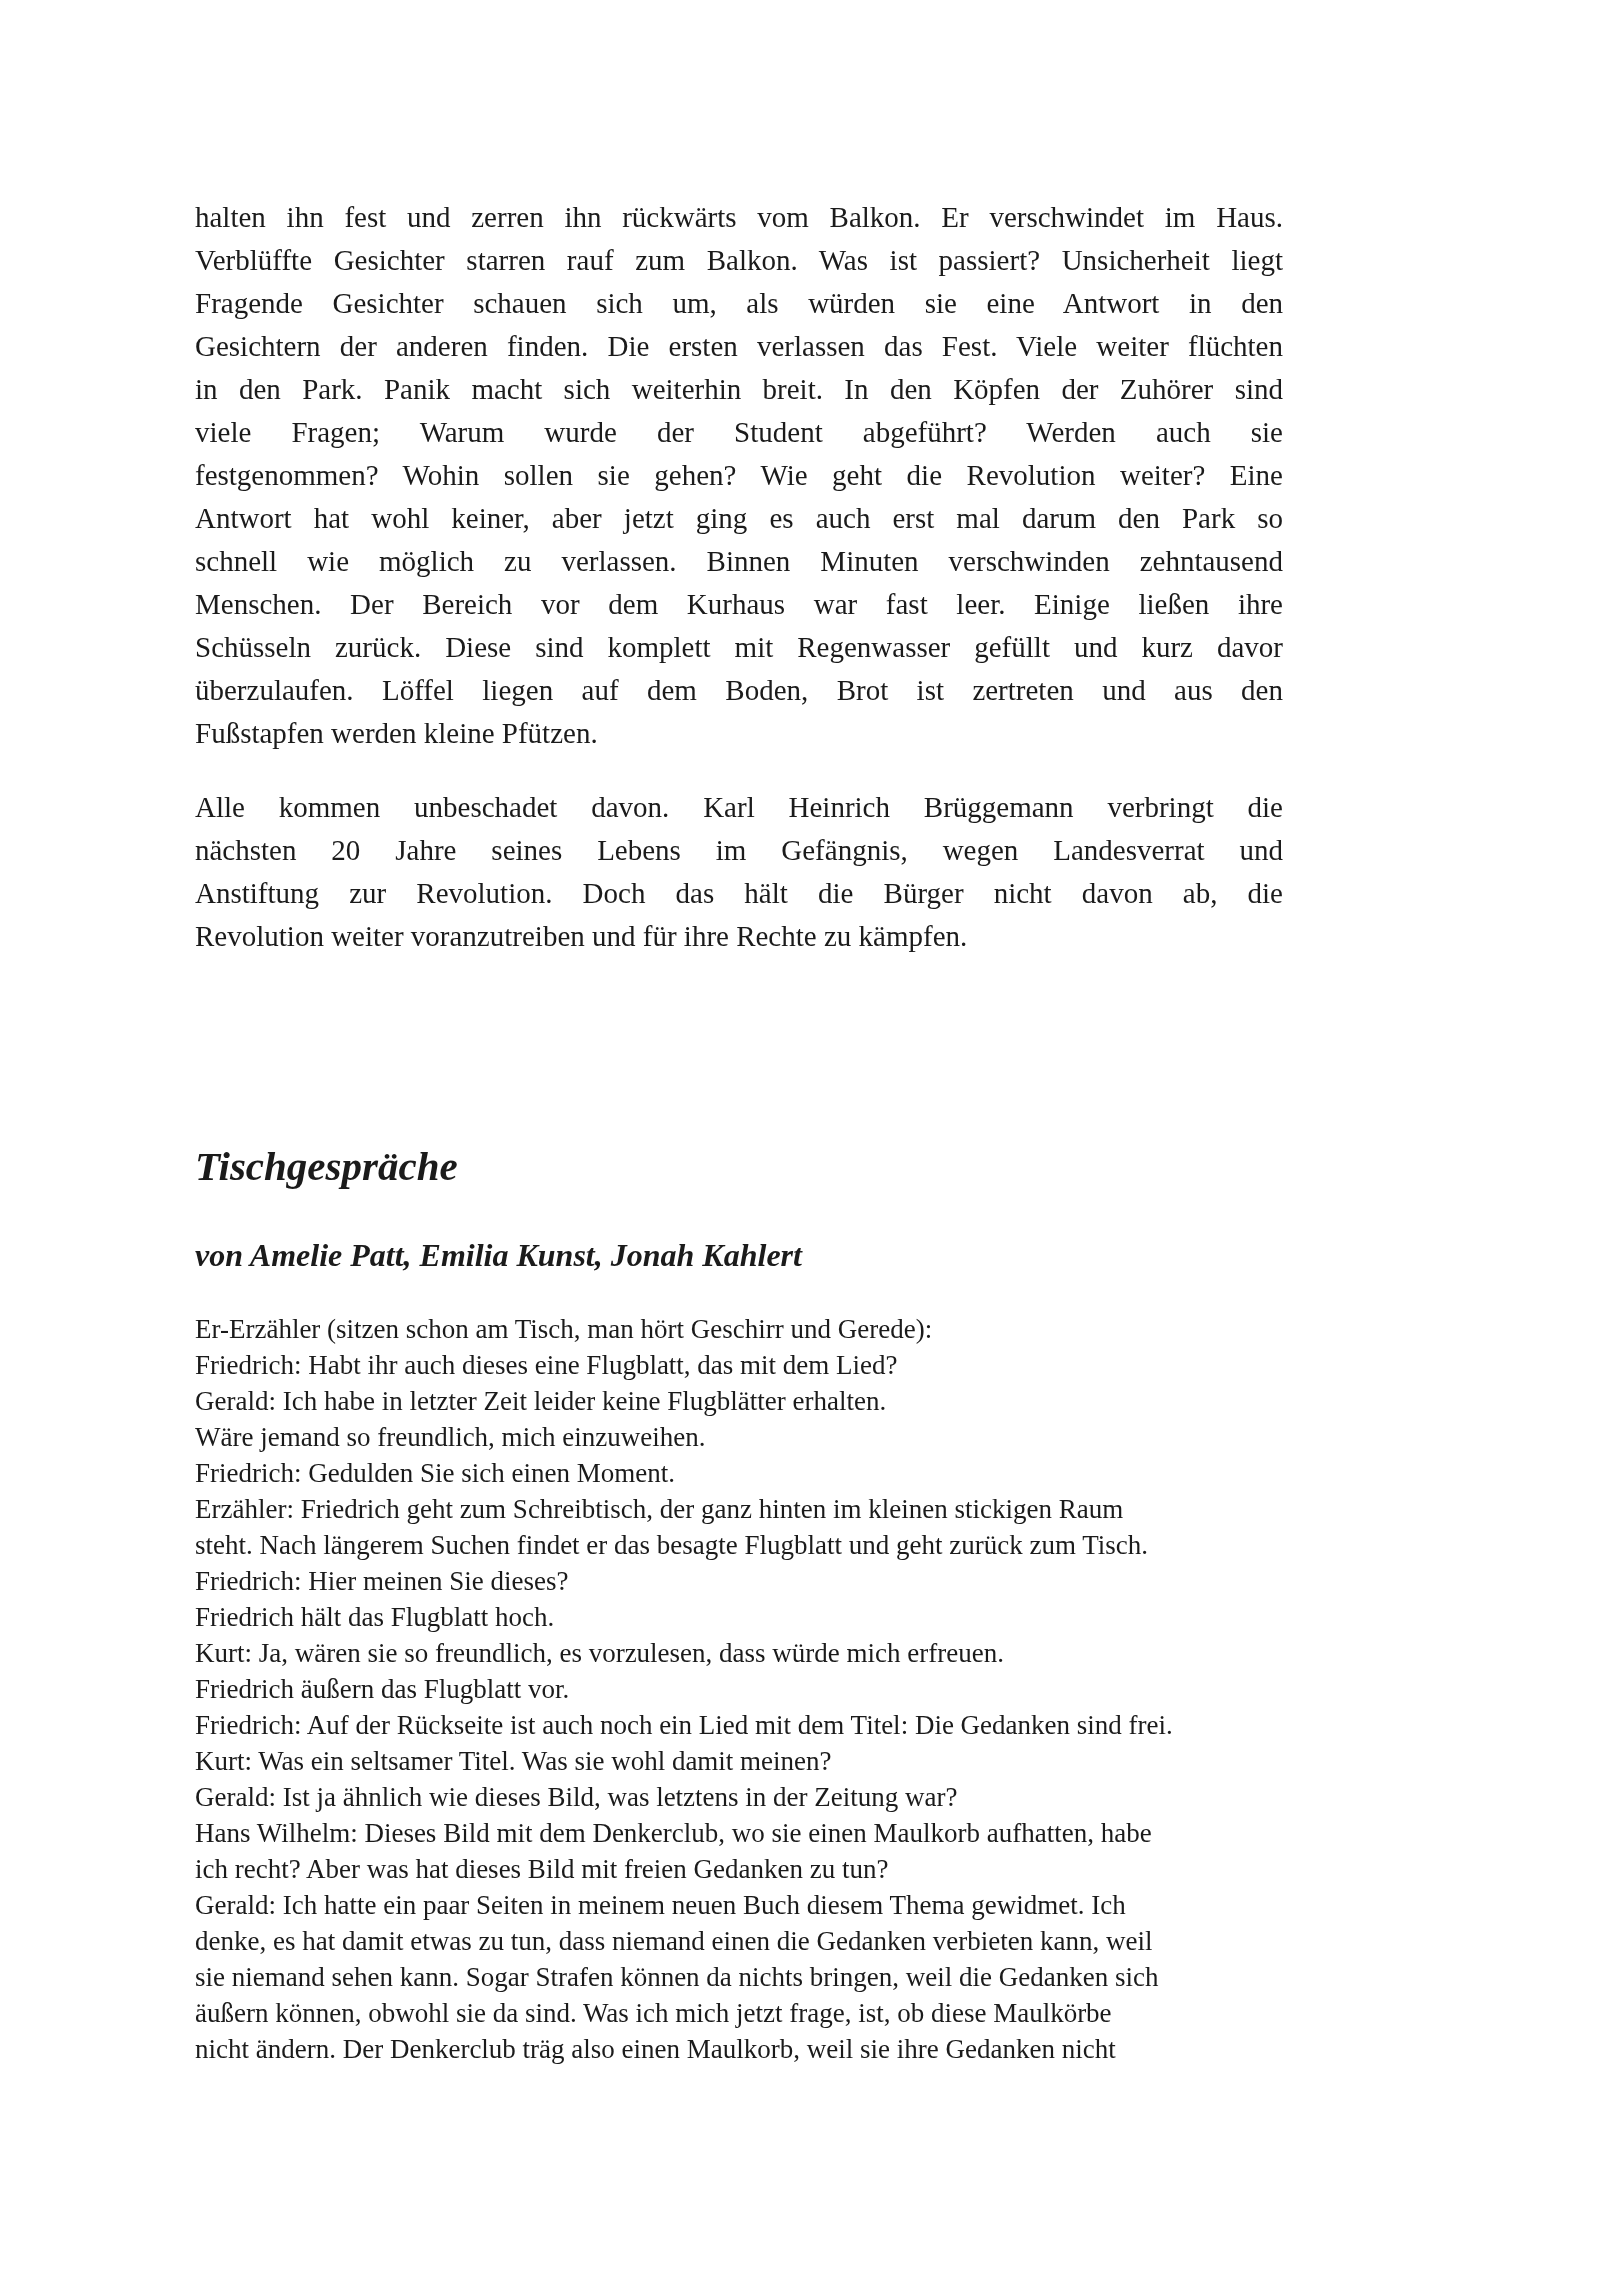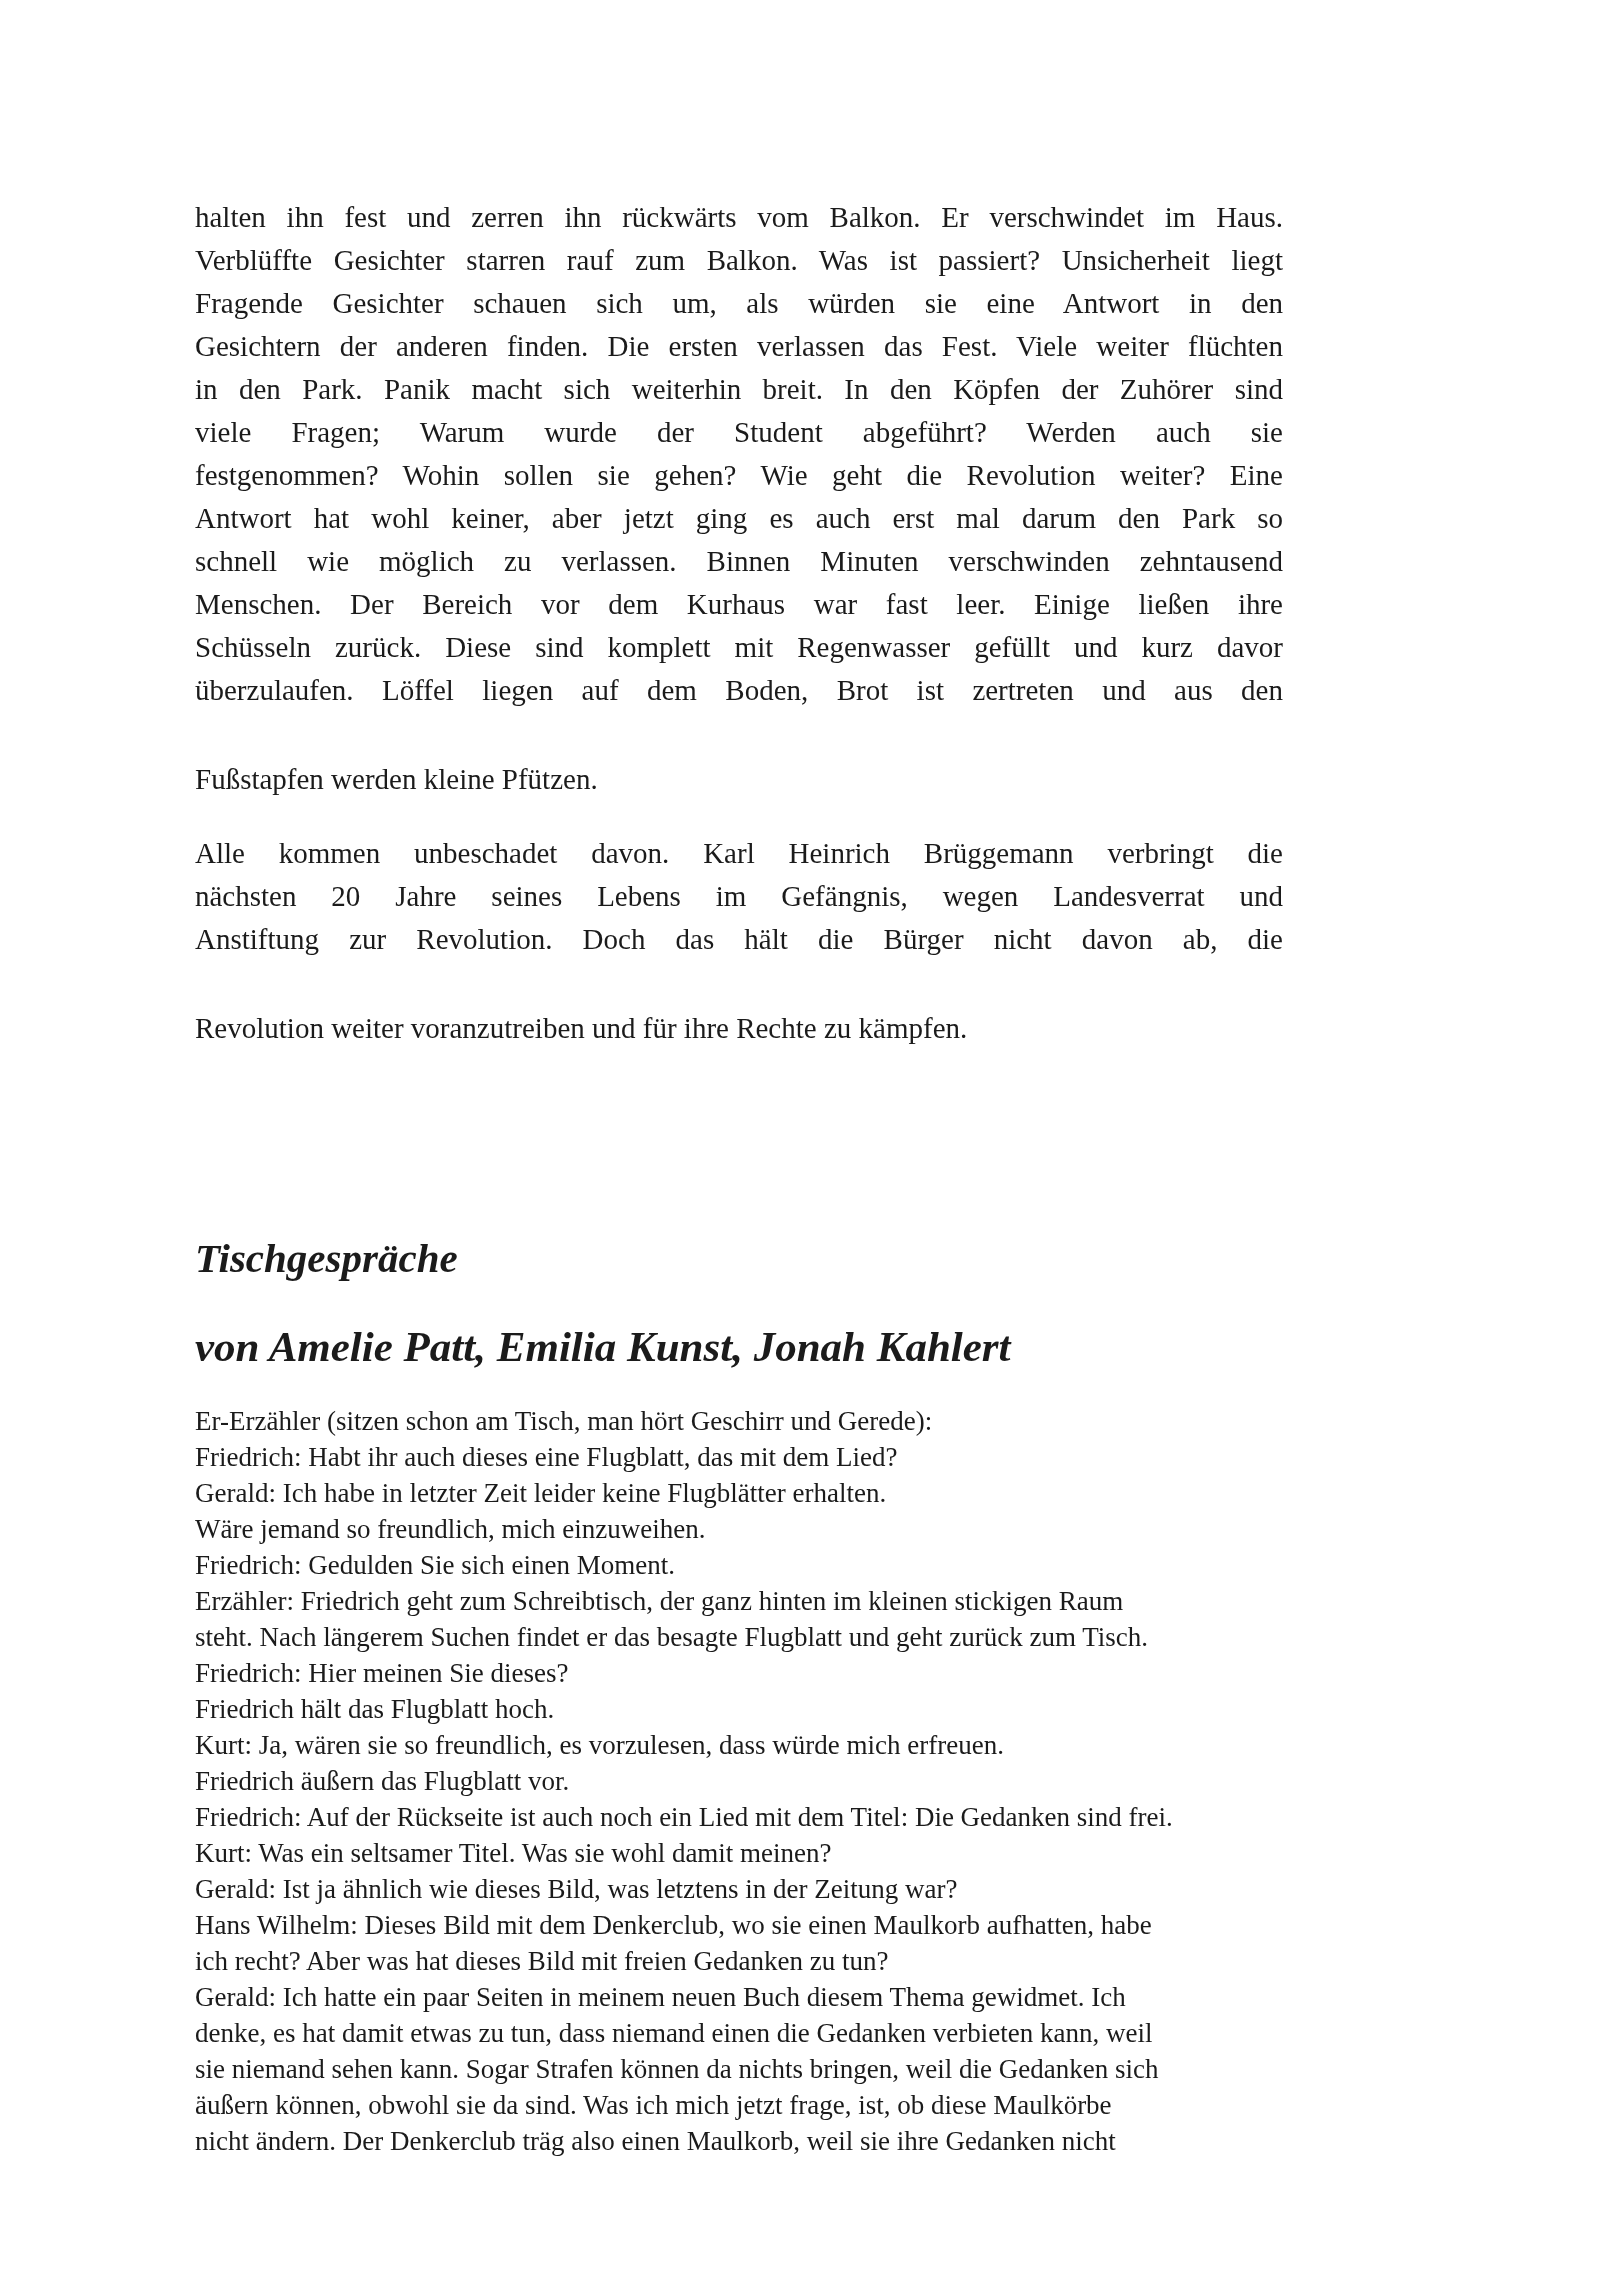--- a/index.html
+++ b/index.html
@@ -26,35 +26,34 @@
   
   .para .line {
     font-size: 29px;
     line-height: 43px;
     text-align: justify;
     text-align-last: justify;
     white-space: normal;
   }
   .para .line:last-child {
     text-align-last: left;
-    margin-top: 46px;
   }
   .para-2 {
     margin-top: 31px;
   }
   .section-title {
     margin-top: 182px;
     font-size: 41px;
     line-height: 52px;
     font-weight: bold;
     font-style: italic;
   }
   .section-byline {
     margin-top: 37px;
-    font-size: 43px;
+    font-size: 32px;
     line-height: 52px;
     font-weight: bold;
     font-style: italic;
   }
   .script-block {
     margin-top: 30px;
   }
   .stage-direction {
     font-size: 27px;
     line-height: 36px;

